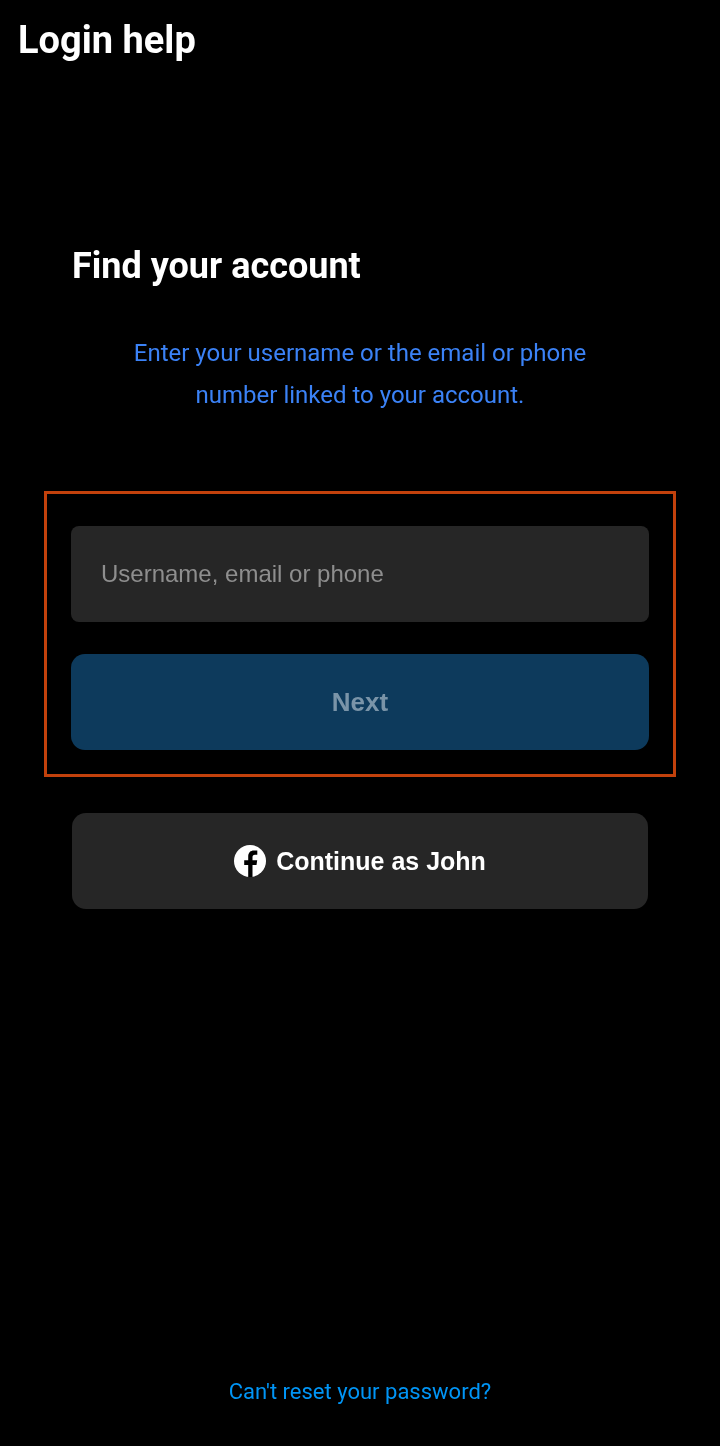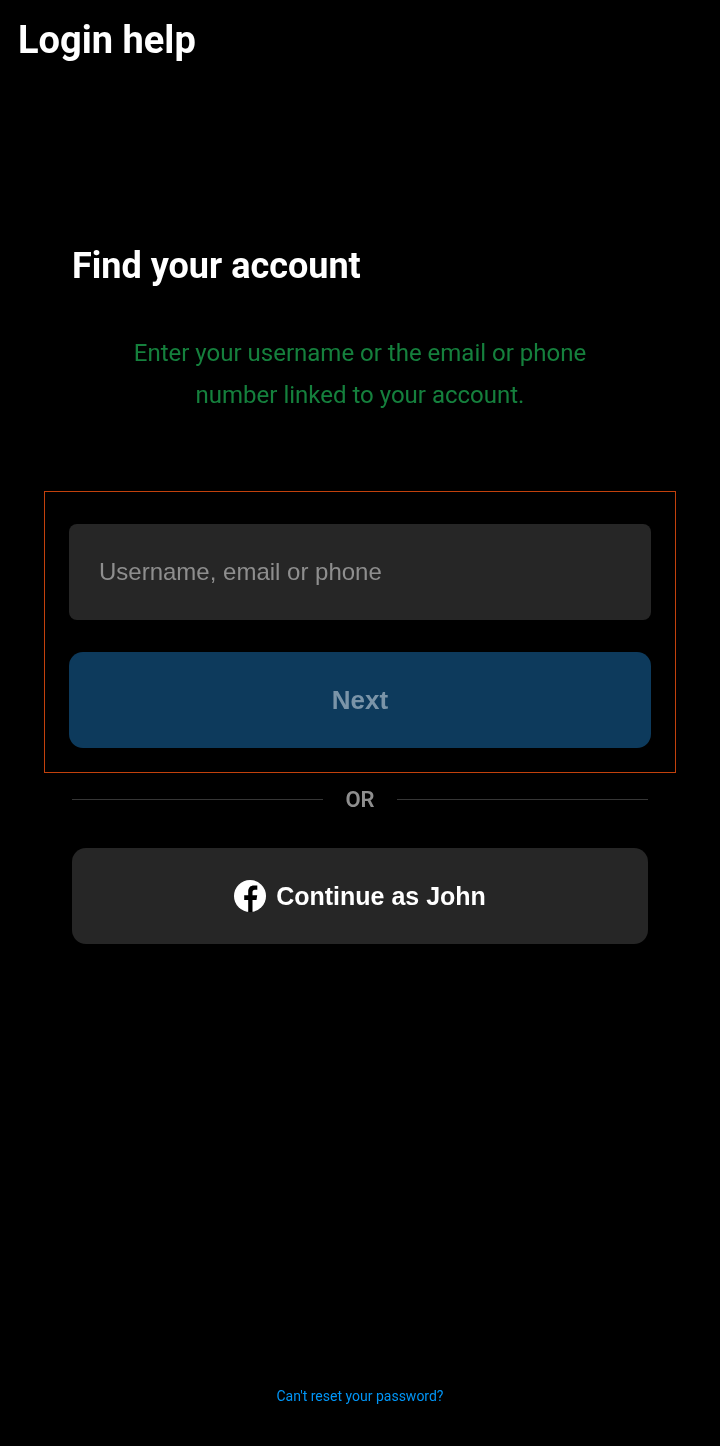--- a/index.html
+++ b/index.html
@@ -30,28 +30,28 @@
     }
     .page-title {
       font-size: 36px;
       font-weight: 700;
       color: #ffffff;
       text-align: center;
       margin-top: 165px;
     }
     .page-description {
       font-size: 24px;
-      color: #15803d;
+      color: #3b82f6;
       text-align: center;
       margin-top: 45px;
       line-height: 1.75;
       padding: 0 20px;
     }
     .highlight-box {
-      border: 1px solid #c2410c;
+      border: 3px solid #c2410c;
       width: 632px;
       margin-top: 75px;
       padding: 32px 24px 24px 24px;
       margin-left: -28px;
       margin-right: -28px;
     }
     .input-field {
       width: 100%;
       height: 96px;
       background: #262626;
@@ -115,43 +115,38 @@
       height: 32px;
       flex-shrink: 0;
     }
     .footer-link {
       position: absolute;
       bottom: 42px;
       left: 0;
       right: 0;
       text-align: center;
       color: #0095f6;
-      font-size: 14px;
+      font-size: 22px;
       cursor: pointer;
     }
   </style>
 </head>
 <body>
 
 <div class="header-title">Login help</div>
 
 <div class="main-content">
   <div class="page-title">Find your account</div>
   <div class="page-description">Enter your username or the email or phone number linked to your account.</div>
 
   <div class="highlight-box">
     <input type="text" class="input-field" placeholder="Username, email or phone" style="">
     <button class="next-button">Next</button>
   </div>
 
-  <div class="divider-row">
-    <div class="divider-line"></div>
-    <div class="divider-text">OR</div>
-    <div class="divider-line"></div>
-  </div>
 
   <button class="facebook-button">
     <svg class="fb-icon" viewBox="0 0 32 32">
       <circle cx="16" cy="16" r="16" fill="#ffffff"></circle>
       <path d="M 18.5 32 L 18.5 20 L 22.5 20 L 23.2 15.2 L 18.5 15.2 L 18.5 12.2 C 18.5 10.8 19 9.8 21 9.8 L 23.3 9.8 L 23.3 5.6 C 22.9 5.5 21.5 5.4 19.9 5.4 C 16.5 5.4 14.2 7.5 14.2 11.4 L 14.2 15.2 L 10.2 15.2 L 10.2 20 L 14.2 20 L 14.2 32 Z" fill="#000000"></path>
     </svg>
     <span>Continue as John</span>
   </button>
 </div>
 

